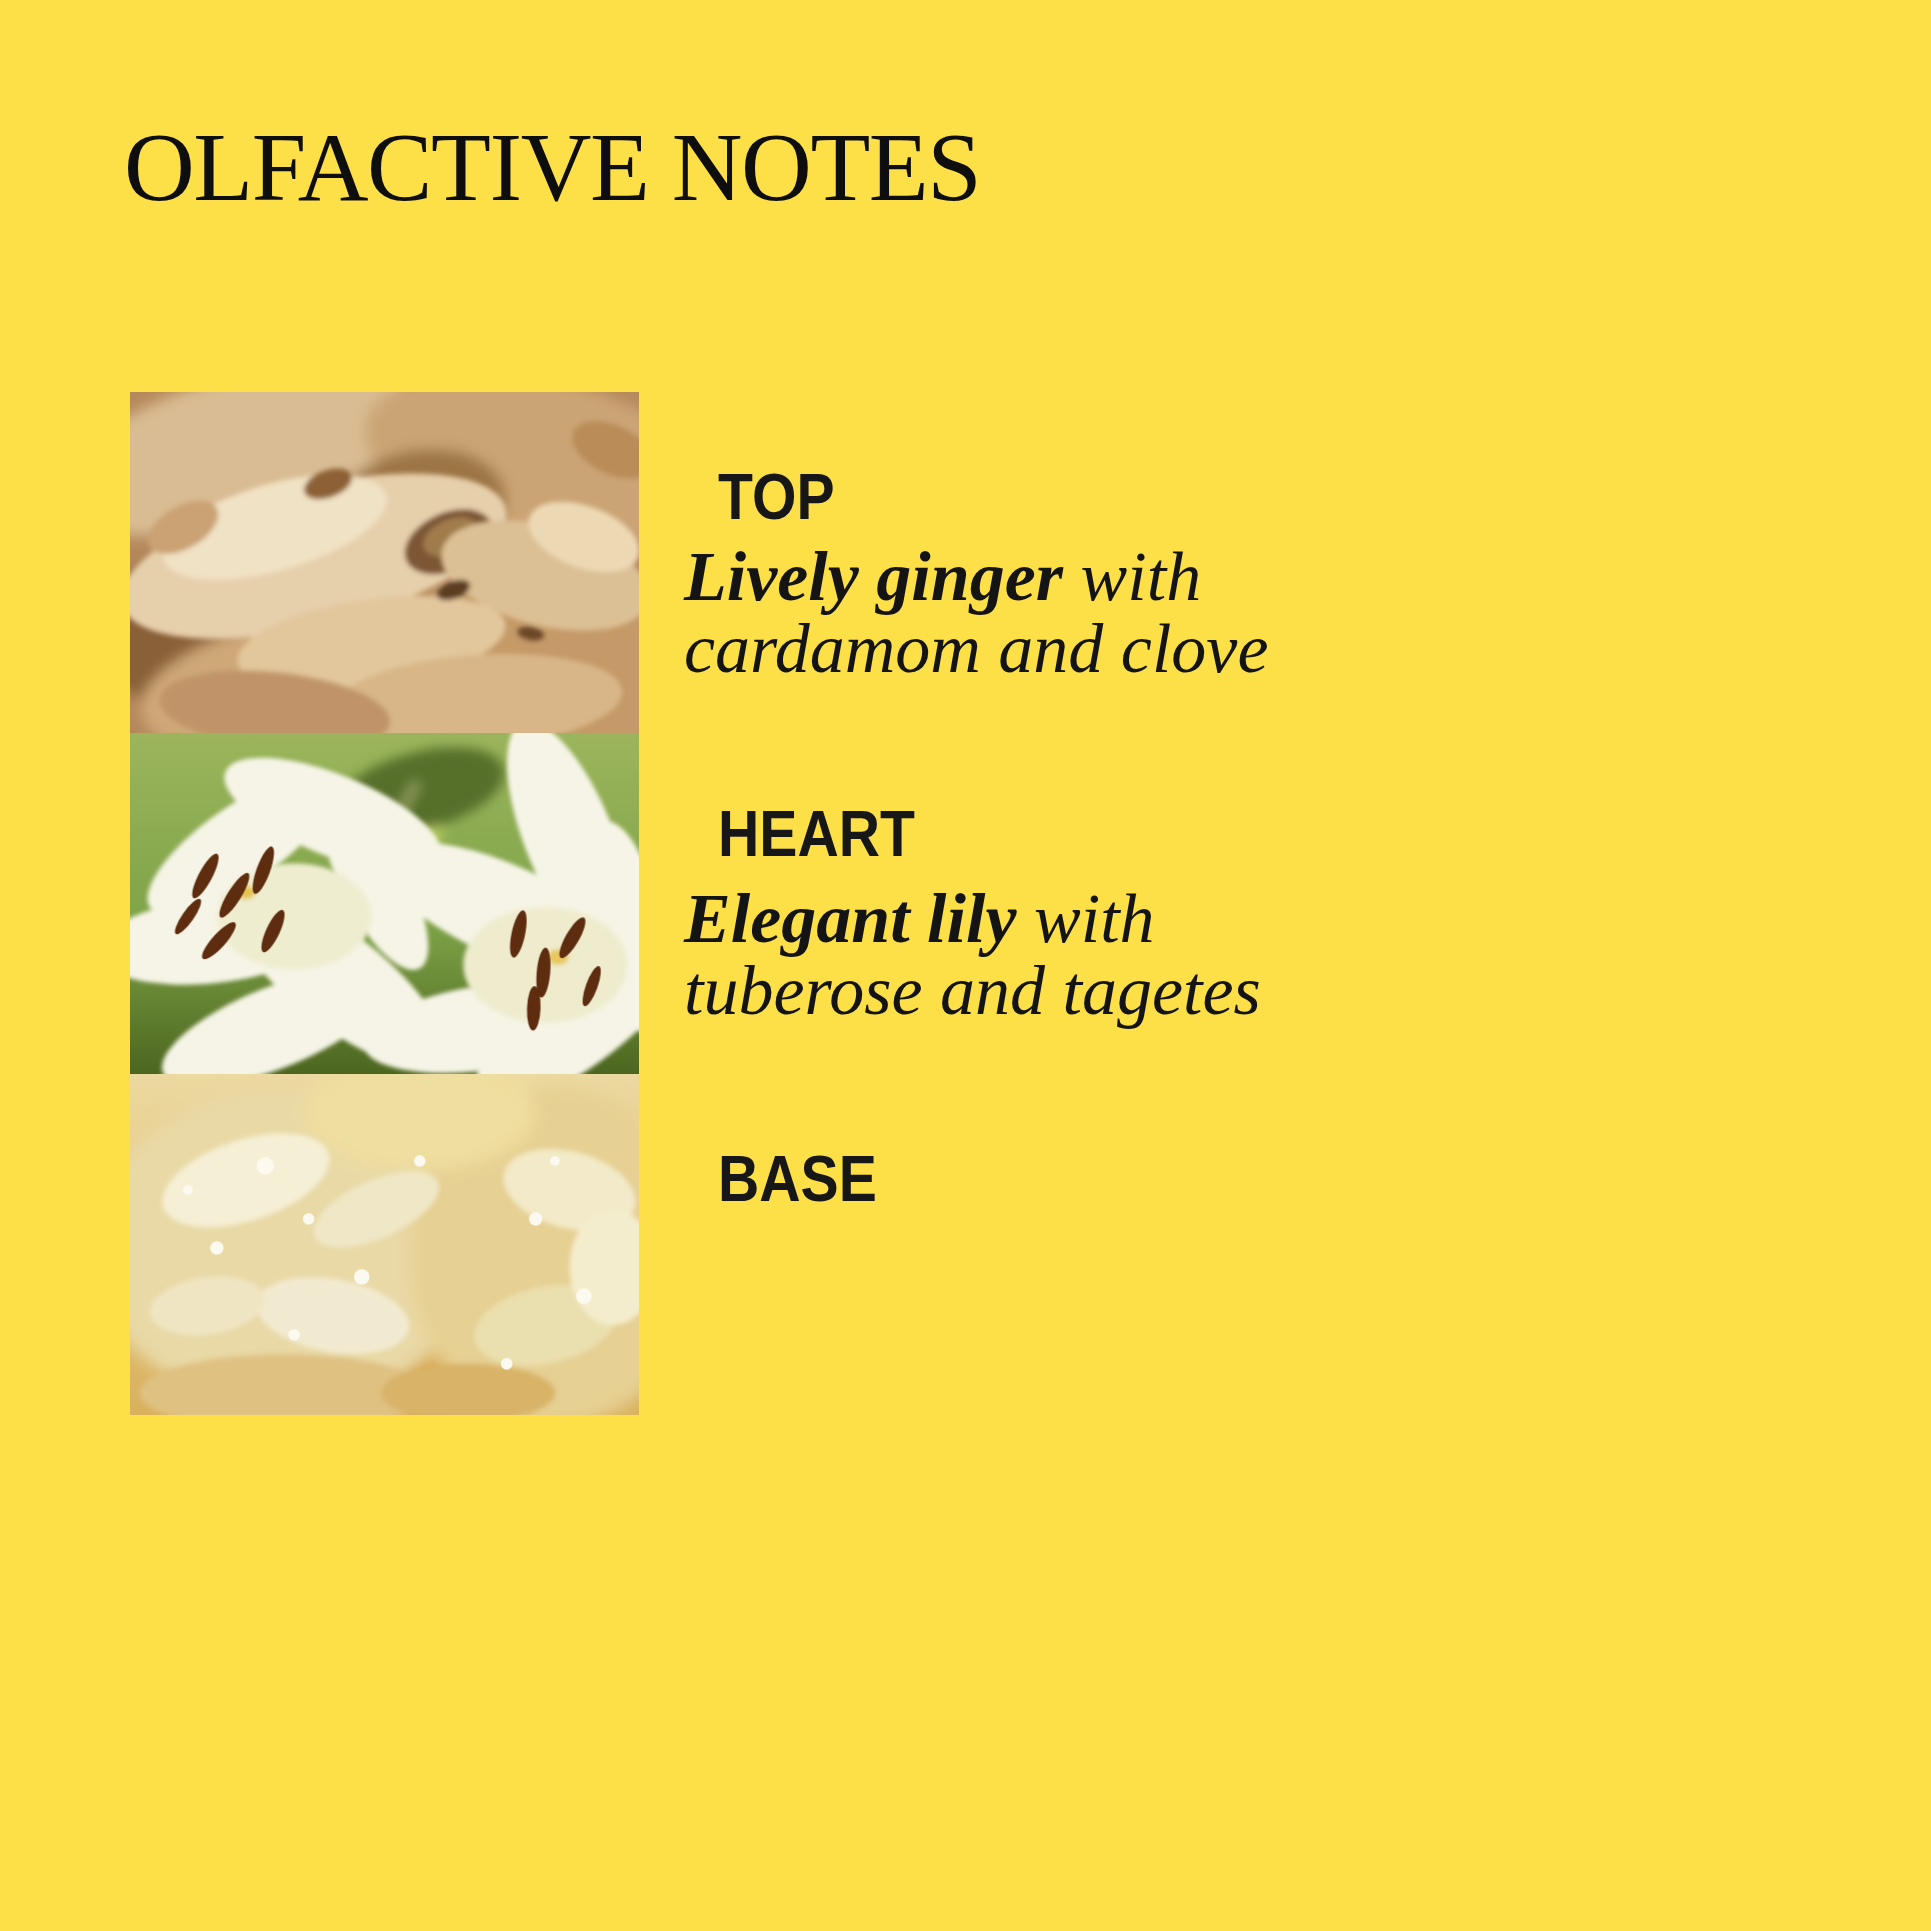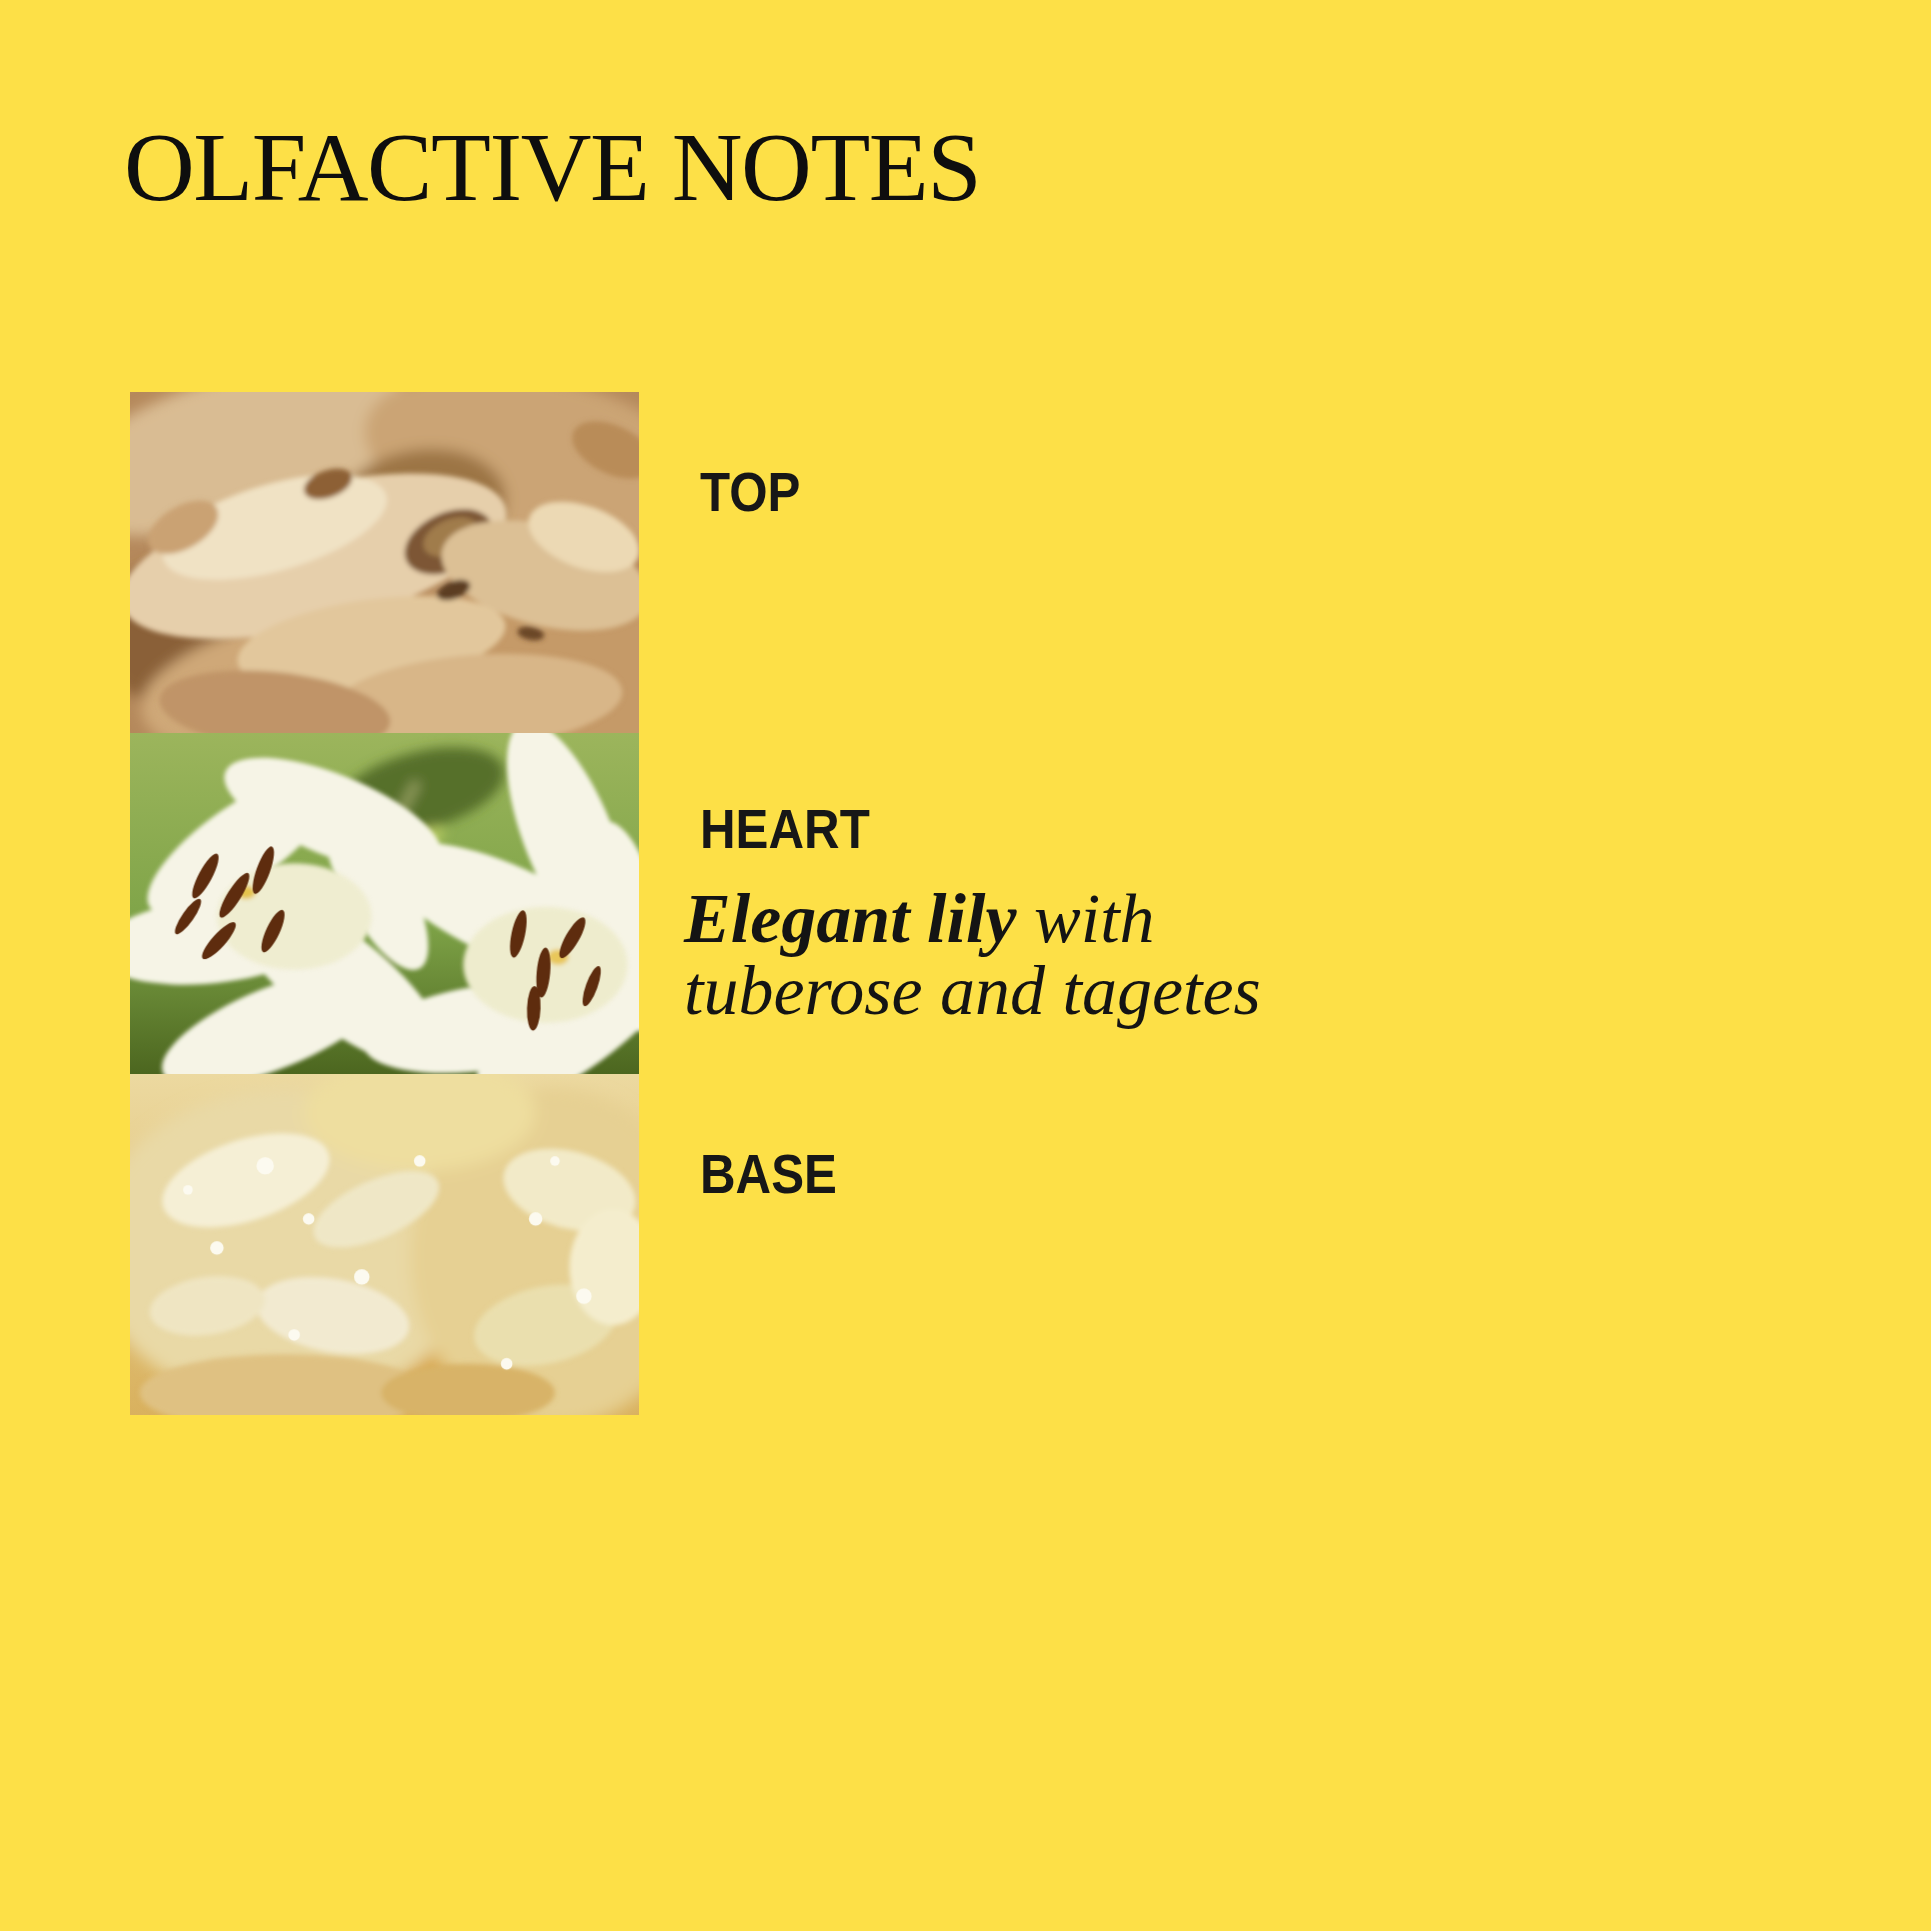--- a/index.html
+++ b/index.html
@@ -25,23 +25,23 @@
     position:absolute;left:130px;width:509px;height:341px;
     overflow:hidden;
   }
   .photo svg{display:block;width:509px;height:341px;}
   #photo-ginger{top:392px;}
   #photo-lily{top:733px;}
   #photo-amber{top:1074px;}
 
   
   .note-heading{
-    position:absolute;left:700px;
+    position:absolute;left:718px;
     font-family:"Liberation Sans", sans-serif;
-    font-weight:700;font-size:56px;line-height:1;
+    font-weight:700;font-size:65px;line-height:1;
     color:#171717;white-space:nowrap;
   }
   .note-heading .cond{
     display:inline-block;
     transform:scaleX(0.88);
     transform-origin:0 0;
   }
   #heading-top{top:464px;}
   #heading-heart{top:801px;}
   #heading-base{top:1140px;margin-top:6px;}
@@ -205,20 +205,24 @@
           <circle cx="390" cy="300" r="6"></circle>
         <circle cx="60" cy="120" r="5"></circle>
           <circle cx="280, " r="0"></circle>
       </g>
     </svg>
   </div>
 
   <div class="note-heading" id="heading-top">
     <span class="cond">TOP</span>
   </div>
+  <div class="note-body" id="body-top">
+    <div><span class="b">Lively ginger</span><span> with</span></div>
+    <div>cardamom and clove</div>
+  </div>
 
   <div class="note-heading" id="heading-heart">
     <span class="cond">HEART</span>
   </div>
   <div class="note-body" id="body-heart">
     <div><span class="b">Elegant lily</span><span> with</span></div>
     <div>tuberose and tagetes</div>
   </div>
 
   <div class="note-heading" id="heading-base">

